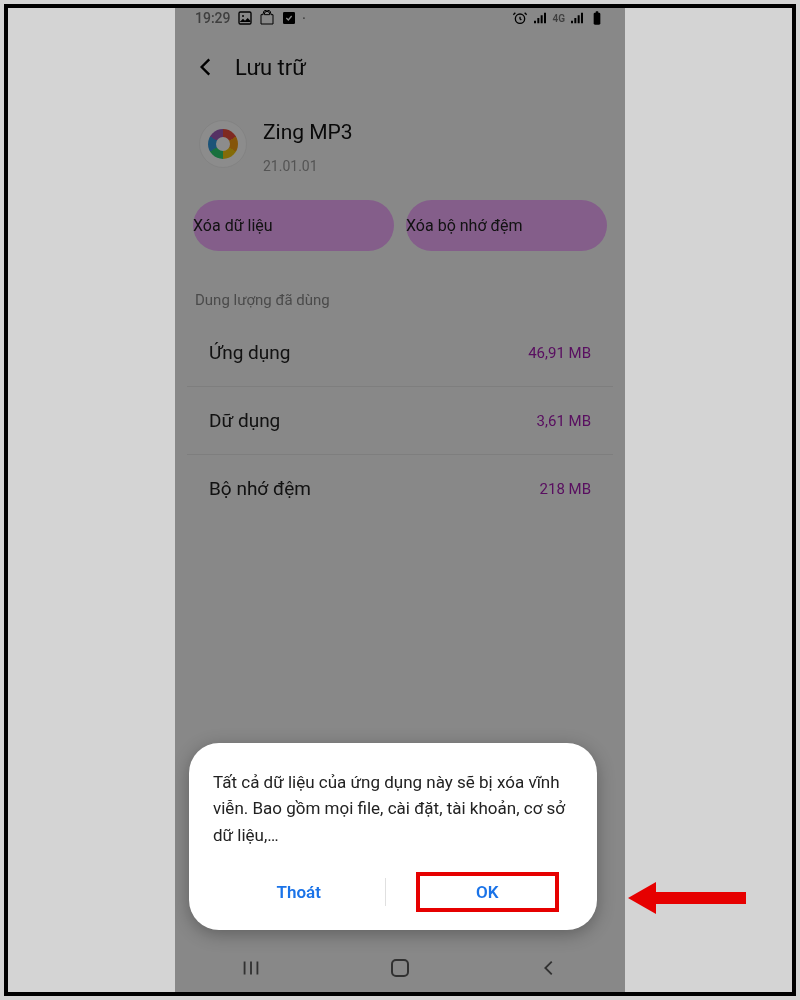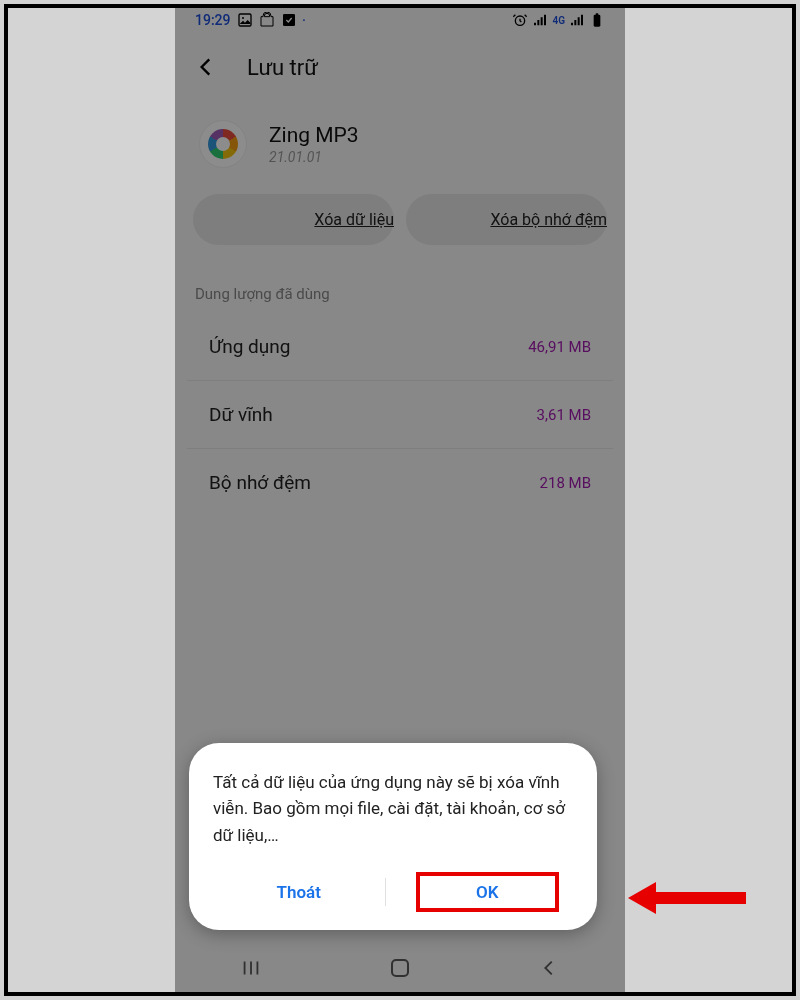--- a/index.html
+++ b/index.html
@@ -1,34 +1,34 @@
 <!DOCTYPE html>
 <html><head>
   <meta charset="utf-8">
   <style>
     * { margin: 0; padding: 0; box-sizing: border-box; font-family: -apple-system, Roboto, Arial, sans-serif; }
     body { width: 800px; height: 1000px; background: #d4d4d4; display: flex; align-items: center; justify-content: center; position: relative; }
     .outer { width: 792px; height: 992px; border: 4px solid #000; background: #d4d4d4; display: flex; align-items: flex-start; justify-content: center; position: relative; }
     .phone { width: 450px; height: 984px; background: #f8f8f8; position: relative; overflow: hidden; }
     .dim { position: absolute; inset: 0; background: rgba(0,0,0,0.45); z-index: 5; pointer-events: none; }
-    .statusbar { height: 34px; padding: 4px 20px; display: flex; align-items: flex-start; justify-content: space-between; color: #1d4ed8; font-size: 14px; font-weight: 500; }
+    .statusbar { height: 34px; padding: 16px 20px; display: flex; align-items: flex-end; justify-content: space-between; color: #737373; font-size: 14px; font-weight: 500; }
     .statusbar .left { display: flex; align-items: center; gap: 6px; }
     .statusbar .right { display: flex; align-items: center; gap: 4px; }
     .statusbar svg { width: 16px; height: 16px; }
-    .header { display: flex; align-items: flex-end; padding: 12px 18px; gap: 28px; }
+    .header { display: flex; align-items: flex-end; padding: 12px 18px; gap: 16px; }
     .header .back { width: 26px; height: 26px; }
     .header .title { font-size: 22px; font-weight: 400; color: #111; }
-    .appinfo { display: flex; align-items: center; gap: 22px; padding: 28px 24px 26px 24px; }
+    .appinfo { display: flex; align-items: flex-start; gap: 16px; padding: 28px 24px 26px 24px; }
     .appicon { width: 48px; height: 48px; border-radius: 50%; background: #fff; display: flex; align-items: center; justify-content: center; border: 1px solid #eee; }
     .appicon-inner { width: 30px; height: 30px; border-radius: 50%; background: conic-gradient(#e74c3c 0 60deg, #f39c12 60deg 120deg, #f1c40f 120deg 180deg, #2ecc71 180deg 240deg, #3498db 240deg 300deg, #9b59b6 300deg 360deg); position: relative; }
     .appicon-inner::after { content: ""; position: absolute; inset: 8px; border-radius: 50%; background: #fff; }
     .appname { font-size: 21px; font-weight: 400; color: #111; }
-    .appver { font-size: 14px; color: #999; margin-top: 2px; font-style: italic; }
+    .appver { font-size: 14px; color: #999; margin-top: 14px; }
     .btnrow { display: flex; gap: 12px; padding: 0 18px 24px 18px; }
-    .pillbtn { flex: 1; background: #e5e5e5; border-radius: 28px; padding: 16px 0; text-align: right; font-size: 16px; color: #222; font-weight: 400; text-decoration: underline; }
+    .pillbtn { flex: 1; background: #f0abfc; border-radius: 28px; padding: 16px 0; text-align: left; font-size: 16px; color: #222; font-weight: 400; }
     .sectionlabel { padding: 16px 8px 10px 20px; font-size: 15px; color: #888; }
     .card { background: #f7f7f7; border-radius: 26px; margin: 0 12px; overflow: hidden; }
     .row { display: flex; align-items: center; justify-content: space-between; padding: 22px 22px; border-bottom: 1px solid #e6e6e6; }
     .row:last-child { border-bottom: none; }
     .rowlabel { font-size: 19px; color: #222; }
     .rowval { font-size: 15px; color: #a21caf; }
     .dialog { position: absolute; left: 14px; right: 28px; bottom: 62px; background: #fff; border-radius: 30px; padding: 26px 24px 14px 24px; z-index: 10; box-shadow: 0 4px 18px rgba(0,0,0,0.3); }
     .dialog-msg { font-size: 17px; line-height: 1.55; color: #222; }
     .dialog-actions { display: flex; margin-top: 20px; }
     .dialog-btn { flex: 1; text-align: center; padding: 14px 0; color: #1a73e8; font-size: 17px; font-weight: 600; position: relative; }
@@ -104,21 +104,21 @@
     </div>
 
     <div class="sectionlabel">Dung lượng đã dùng</div>
 
     <div class="card">
       <div class="row">
         <div class="rowlabel">Ứng dụng</div>
         <div class="rowval">46,91 MB</div>
       </div>
       <div class="row">
-        <div class="rowlabel">Dữ vĩnh</div>
+        <div class="rowlabel">Dữ dụng</div>
         <div class="rowval">3,61 MB</div>
       </div>
       <div class="row">
         <div class="rowlabel">Bộ nhớ đệm</div>
         <div class="rowval">218 MB</div>
       </div>
     </div>
 
     <div class="dim"></div>
 

